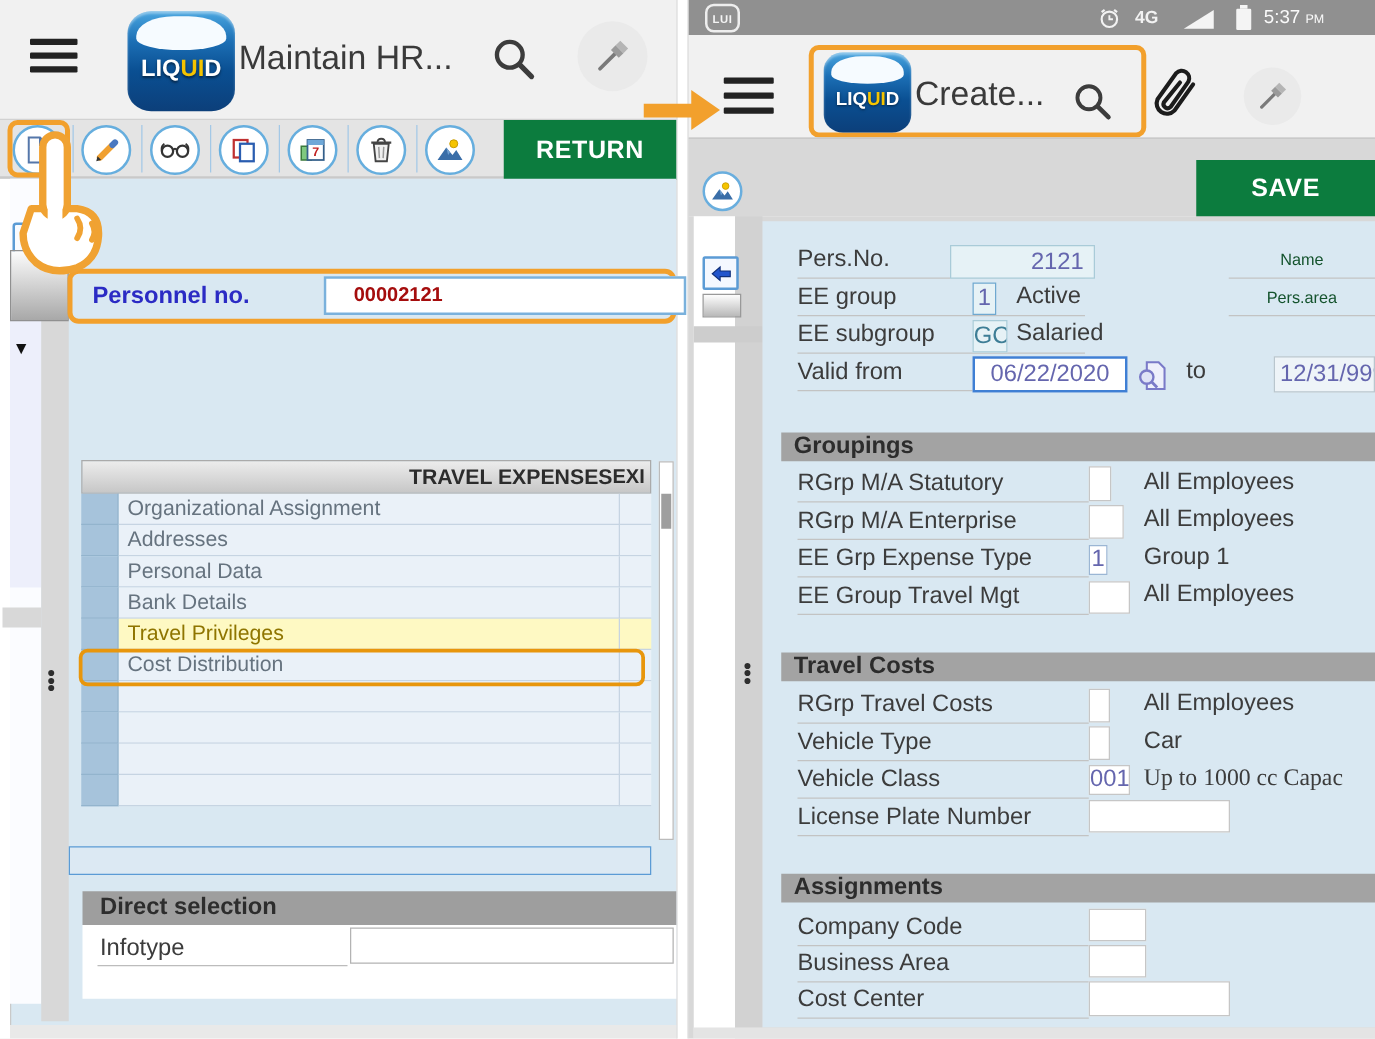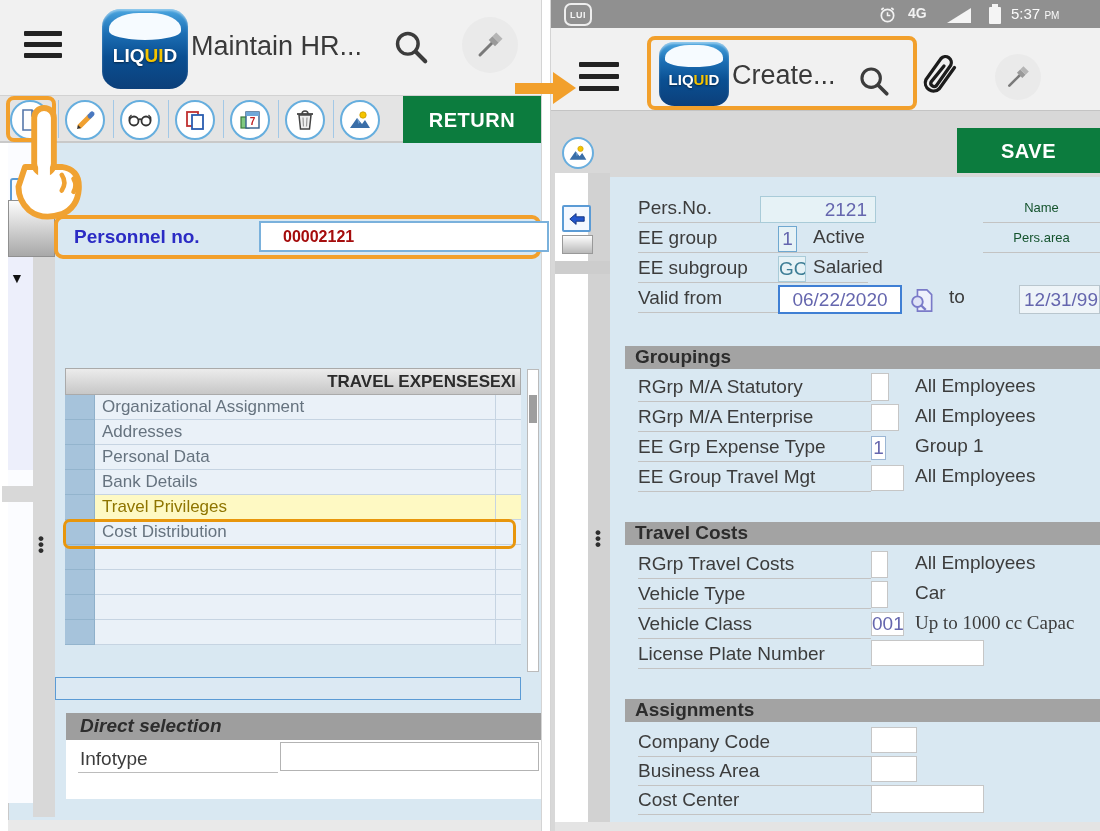--- a/index.html
+++ b/index.html
@@ -50,21 +50,21 @@
   .lpt-row { height:25px; display:flex; }
   .lpt-sel { width:30px; background:#A6C3DB; border-right:1px solid #8fb0ca; border-bottom:1px solid #93b4cd; }
   .lpt-cell { flex:1; background:#EAF1F8; border-right:1px solid #c6d4e2; border-bottom:1px solid #c6d4e2; font-size:17px; color:#66737f; padding-left:7px; line-height:24px; white-space:nowrap; overflow:hidden; }
   .lpt-exicell { width:25px; background:#EAF1F8; border-bottom:1px solid #c6d4e2; }
   .lpt-row.hl .lpt-cell, .lpt-row.hl .lpt-exicell { background:#fef9c3; color:#8f7500; }
   .row-outline { position:absolute; left:-2px; top:151px; width:453px; height:30px; border:3px solid #E8960C; border-radius:7px; pointer-events:none; }
   .lp-scrollbar { position:absolute; left:527px; top:369px; width:12px; height:303px; background:#ffffff; border:1px solid #bbbbbb; }
   .lp-scroll-thumb2 { position:absolute; left:1px; top:25px; width:8px; height:28px; background:#9e9e9e; }
   .wide-bar { position:absolute; left:55px; top:677px; width:466px; height:23px; background:#dce9f3; border:1px solid #5b9bd5; }
 
-  .ds-header { position:absolute; left:66px; top:713px; width:475px; height:27px; background:#9e9e9e; color:#2d2d2d; font-weight:bold; font-size:19px; line-height:26px; padding-left:14px;font-style:italic; }
+  .ds-header { position:absolute; left:66px; top:713px; width:475px; height:27px; background:#9e9e9e; color:#2d2d2d; font-weight:bold; font-size:19px; line-height:26px; padding-left:14px; }
   .ds-card { position:absolute; left:66px; top:740px; width:475px; height:59px; background:#ffffff; }
   .ds-label { position:absolute; left:14px; top:8px; font-size:19px; color:#3c3c3c; }
   .ds-underline { position:absolute; left:12px; top:32px; width:200px; height:1px; background:#bcbcbc; }
   .ds-input { position:absolute; left:214px; top:2px; width:259px; height:29px; background:#ffffff; border:1px solid #b3b3b3; }
   .lp-bottom-strip { position:absolute; left:8px; top:820px; width:533px; height:11px; background:#e9e9e9; }
 
   
   .hand { position:absolute; left:6px; top:104px; z-index:60; }
 
   

